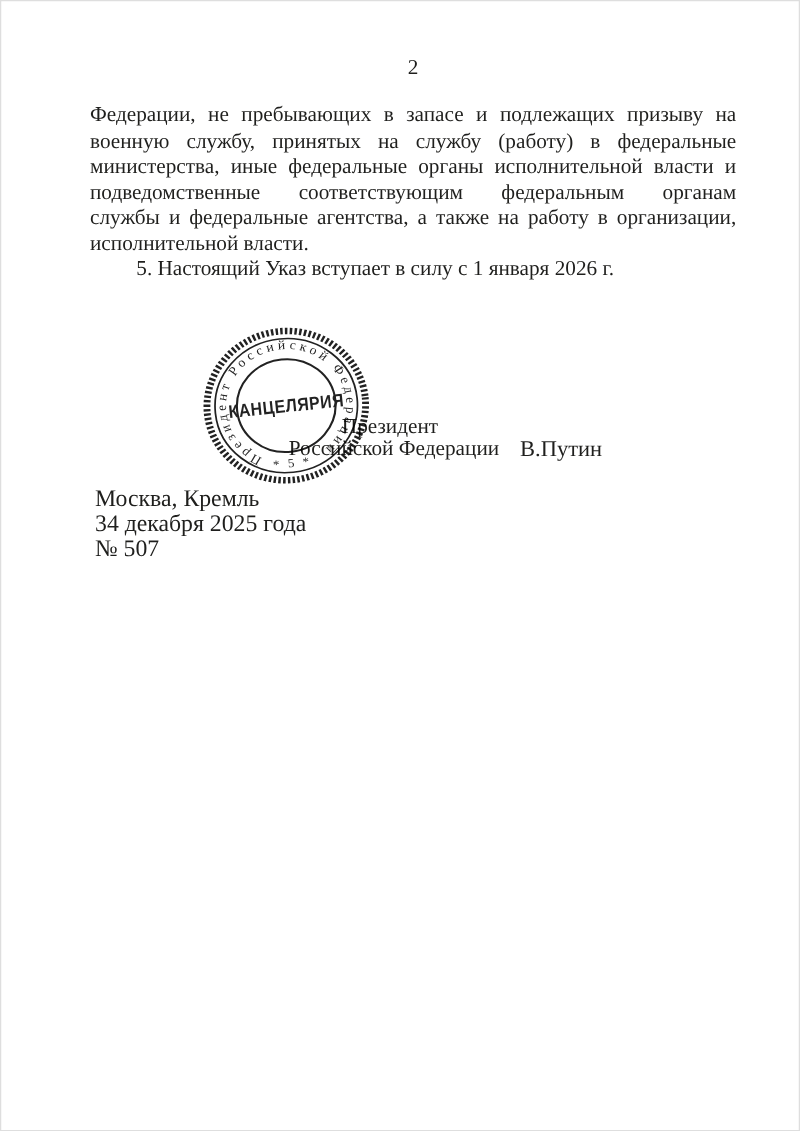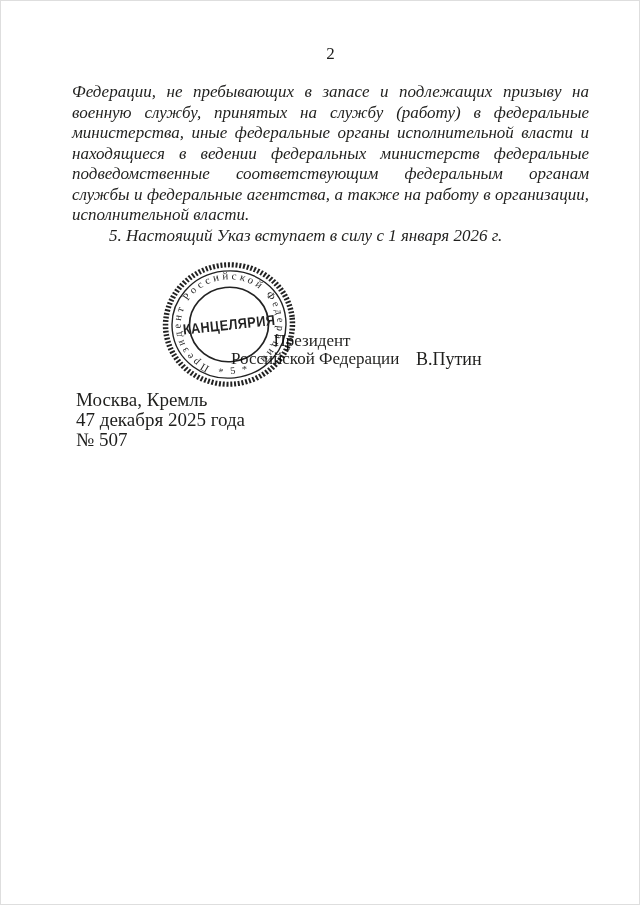--- a/index.html
+++ b/index.html
@@ -16,21 +16,21 @@
   }
   .pagenum {
     position: absolute;
     left: 71px; top: 43px; width: 517px;
     font-size: 17px; line-height: 20px;
     text-align: center;
   }
   .bodytext {
     position: absolute;
     left: 71px; top: 81px; width: 517px;
-    font-size: 17px; line-height: 20.5px; font-style: italic;
+    font-size: 17px; line-height: 20.5px;
   }
   .bline { text-align: justify; text-align-last: justify; white-space: nowrap; }
   .bline.lastline { text-align: right; text-align-last: left; }
   .clause { text-align: left; padding-left: 37px; white-space: nowrap; }
   .sig-title1 {
     position: absolute; left: 230px; top: 331px; width: 162px;
     font-size: 17px; line-height: 18px; text-align: center; z-index: 1;
   }
   .sig-title2 {
     position: absolute; left: 230px; top: 349px;
@@ -56,21 +56,20 @@
 <body>
 
 <div class="page">
 
   <div class="pagenum">2</div>
 
   <div class="bodytext">
     <div class="bline">Федерации, не пребывающих в запасе и подлежащих призыву на</div>
     <div class="bline">военную службу, принятых на службу (работу) в федеральные</div>
     <div class="bline">министерства, иные федеральные органы исполнительной власти и</div>
-    <div class="bline">находящиеся в ведении федеральных министерств федеральные</div>
     <div class="bline">подведомственные соответствующим федеральным органам</div>
     <div class="bline">службы и федеральные агентства, а также на работу в организации,</div>
     <div class="bline lastline">исполнительной власти.</div>
     <div class="clause">5. Настоящий Указ вступает в силу с 1 января 2026 г.</div>
   </div>
 
   <div class="sig-title1">Президент</div>
   <div class="sig-title2">Российской Федерации</div>
   <div class="sig-name">В.Путин</div>
 
@@ -89,17 +88,17 @@
       </text>
       <text x="0" y="52.5" text-anchor="middle" font-family="Liberation Serif, serif" font-size="10.5" letter-spacing="2" fill="#161616" stroke="none">* 5 *</text>
       <g transform="scale(0.82 1)">
         <text x="0" y="5.5" text-anchor="middle" font-family="Liberation Sans, sans-serif" font-weight="bold" font-size="15.5" letter-spacing="0.5" fill="#161616" stroke="none">КАНЦЕЛЯРИЯ</text>
       </g>
     </g>
   </svg>
 
   <div class="footer">
     <div>Москва, Кремль</div>
-    <div>47 декабря 2025 года</div>
+    <div>34 декабря 2025 года</div>
     <div>№ 507</div>
   </div>
 
 </div>
 
 </body></html>

